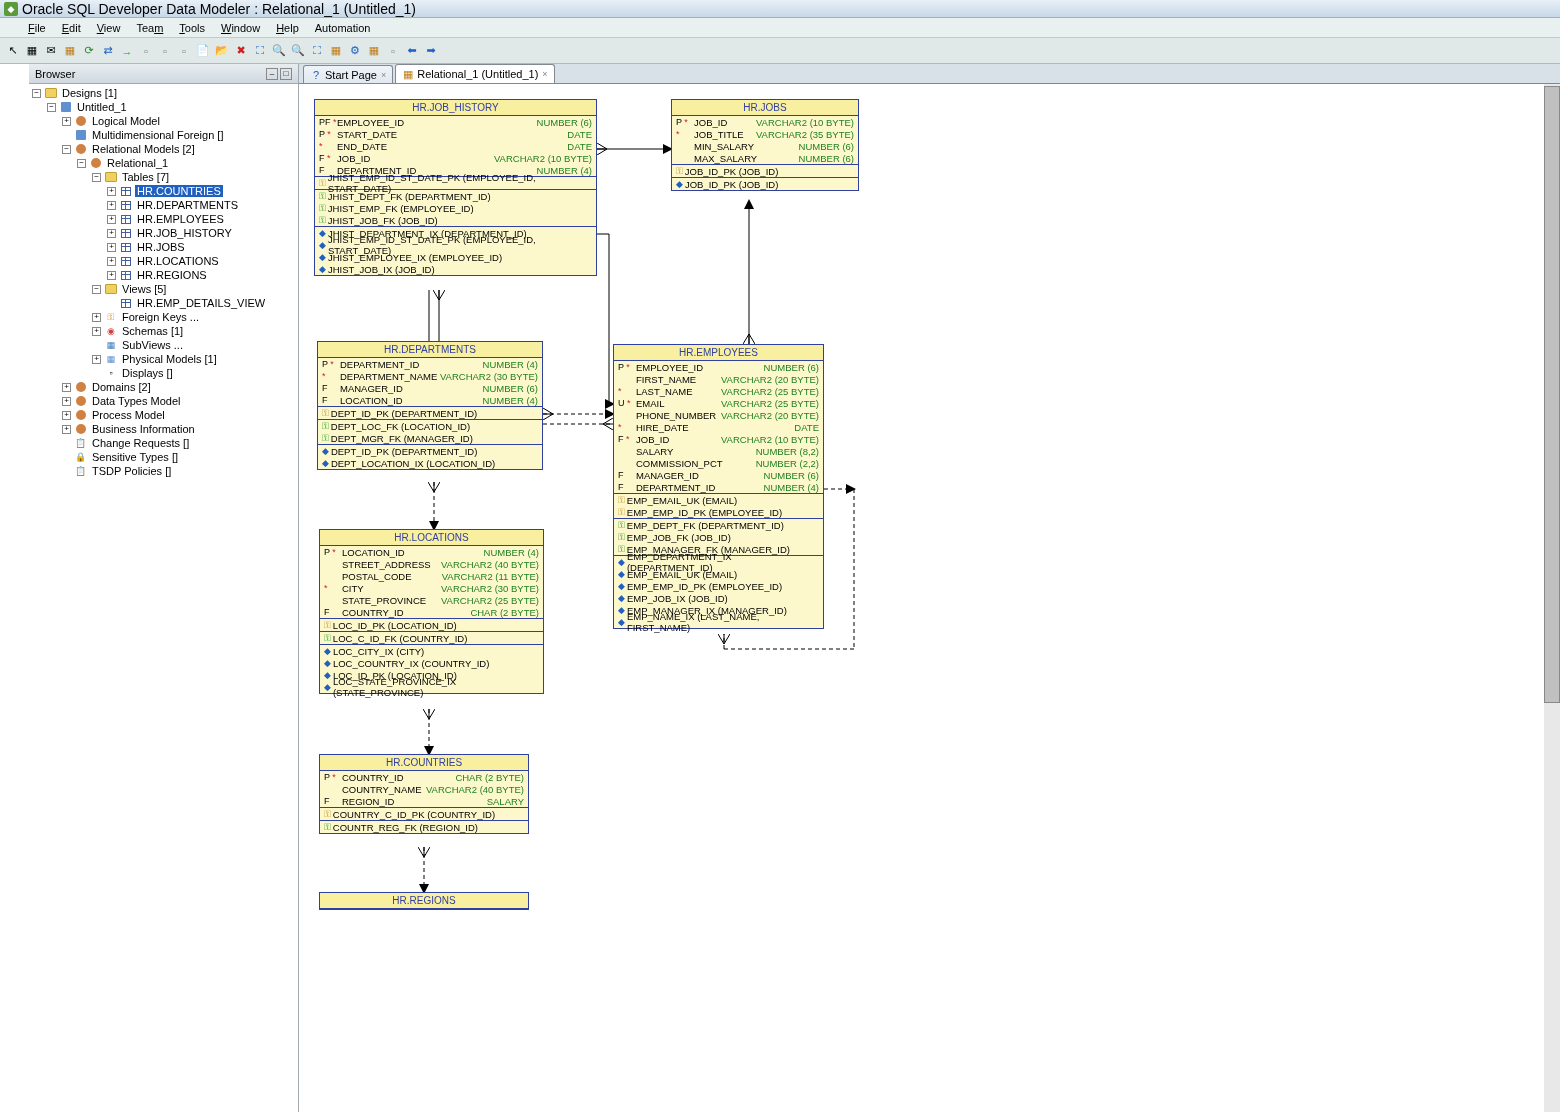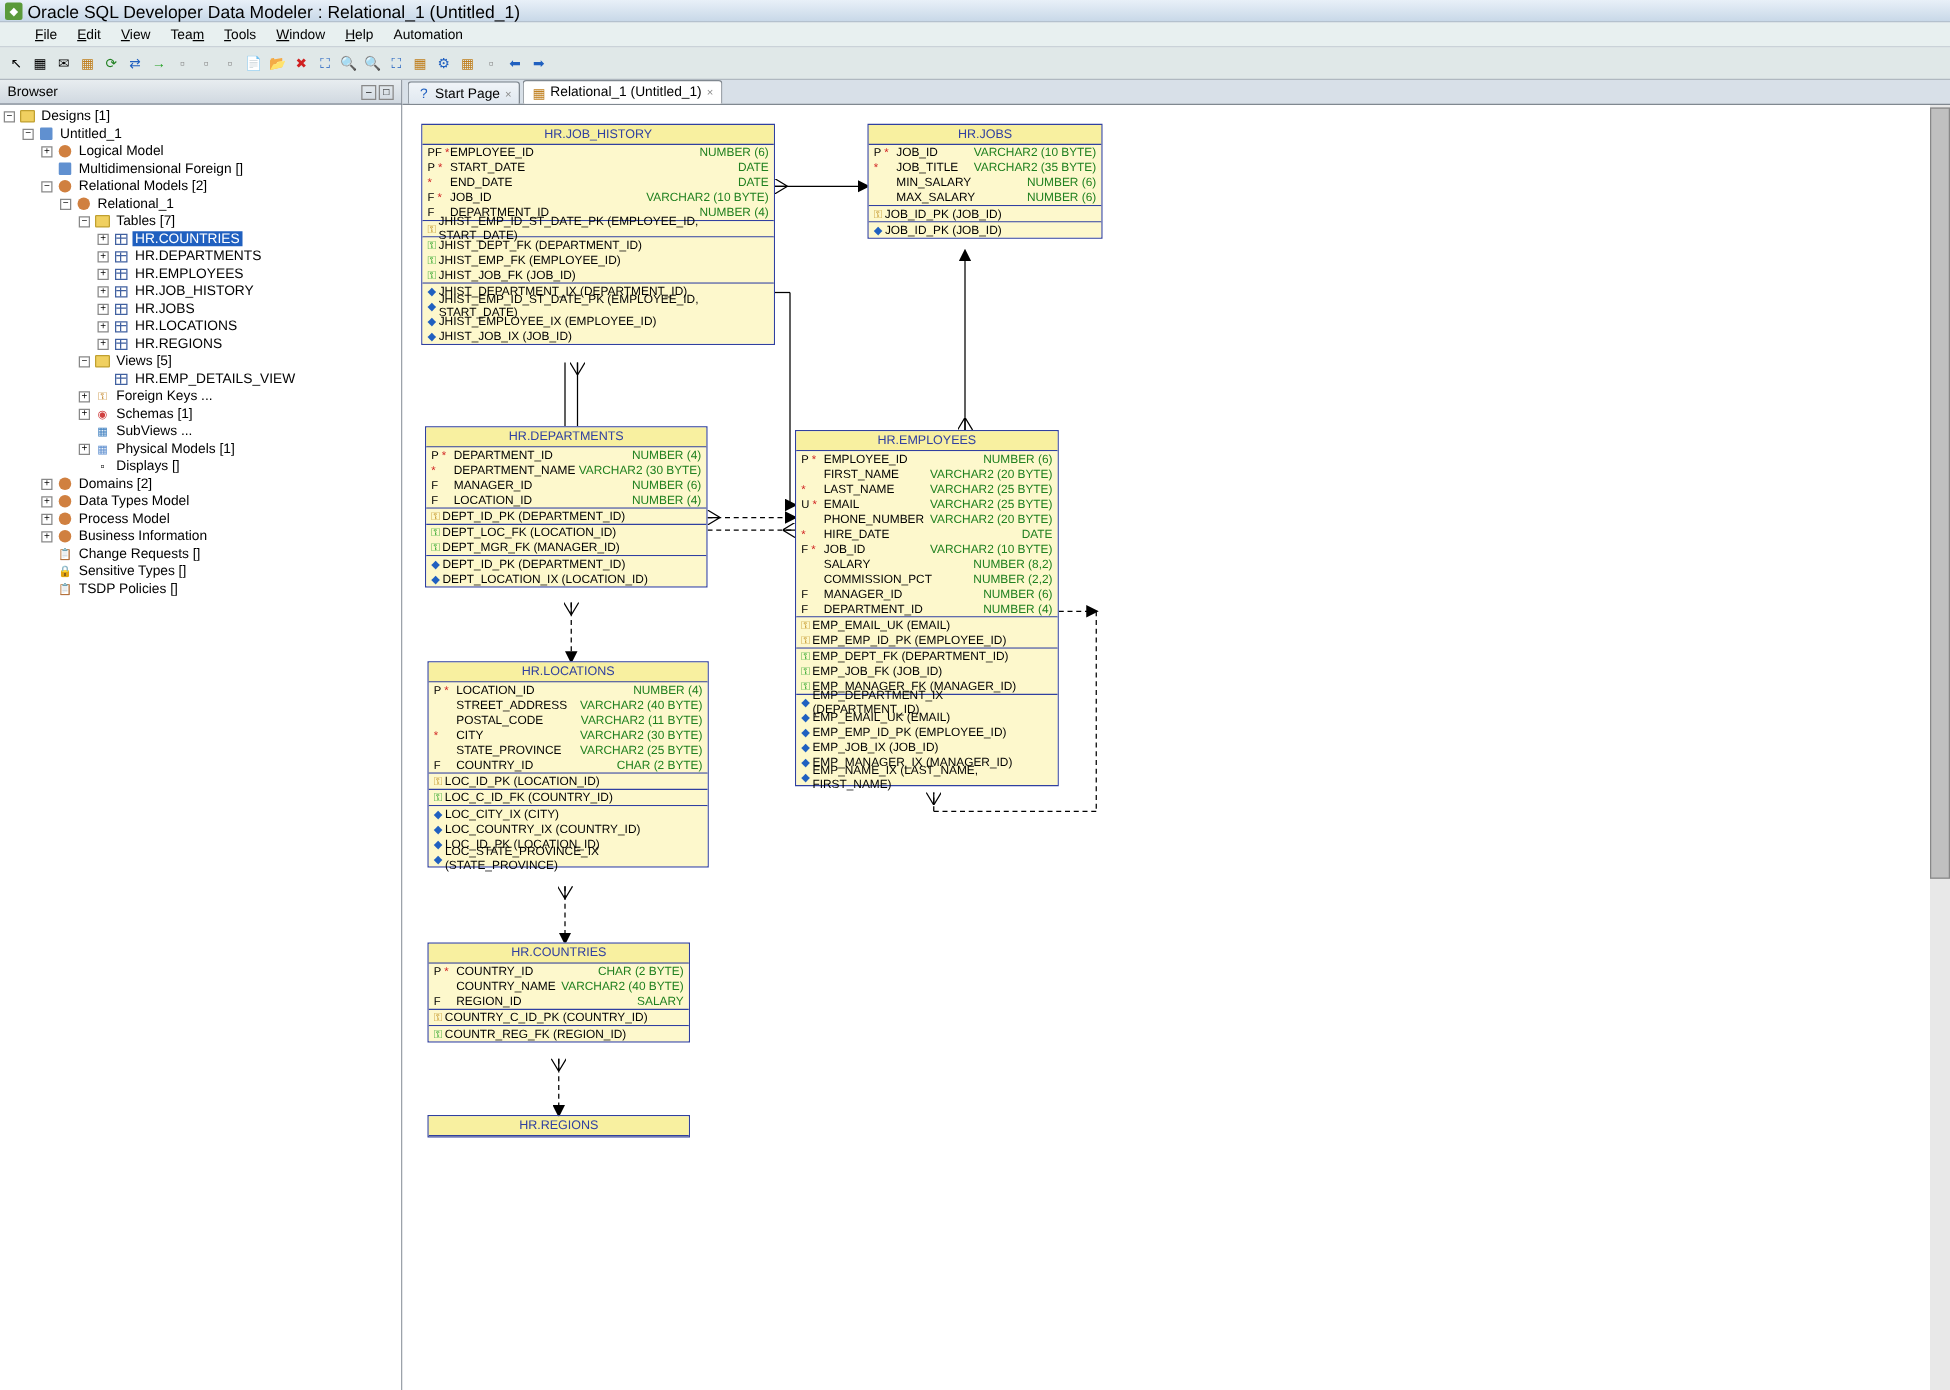--- a/index.html
+++ b/index.html
@@ -6,21 +6,21 @@
 body { background: #fff; font-size: 11px; overflow: hidden; }
 .titlebar { background: linear-gradient(#e8f0f8, #c8d8e8); height: 18px; display: flex; align-items: center; padding: 0 4px; border-bottom: 1px solid #a0b0c0; }
 .titlebar-icon { width: 14px; height: 14px; background: #5a9a3a; border-radius: 2px; margin-right: 4px; display:inline-flex; align-items:center; justify-content:center; font-size:9px; color:#fff;}
 .titlebar-text { font-size: 14px; color: #000; }
 .menubar { background: #e8f0f0; height: 20px; display: flex; align-items: center; padding: 0 20px; border-bottom: 1px solid #c0c8d0; }
 .menubar-item { padding: 2px 8px; font-size: 11px; cursor: default; }
 .menubar-item u { text-decoration: underline; }
 .toolbar { background: #e0e8e8; height: 26px; display: flex; align-items: center; padding: 0 4px; border-bottom: 1px solid #b0b8c0; gap:1px;}
 .toolbar-btn { width: 18px; height: 18px; display: inline-flex; align-items:center; justify-content:center; cursor:pointer; border:1px solid transparent;}
 .main { display: flex; height: calc(100vh - 64px); }
-.browser-panel { width: 322px; border-right: 1px solid #a0a8b0; display:flex; flex-direction:column; background:#0f172a;}
+.browser-panel { width: 270px; border-right: 1px solid #a0a8b0; display:flex; flex-direction:column; background:#86efac;margin-left:29px;}
 .browser-header { background: linear-gradient(#e8edf0, #d0d8e0); height: 20px; display:flex; align-items:center; padding:0 6px; font-size:11px; border-bottom:1px solid #a0a8b0;}
 .browser-header-icons { margin-left:auto; display:flex; gap:2px;}
 .browser-header-icon { width:12px; height:12px; border:1px solid #888; font-size:8px; display:flex;align-items:center;justify-content:center; cursor:pointer;}
 .tree { flex:1; overflow:auto; padding:2px 0; font-size:11px; background:#fff;}
 .tree-node { display:flex; align-items:center; height:14px; white-space:nowrap; padding-right:4px;}
 .tree-toggle { width:9px; height:9px; border:1px solid #888; display:inline-flex; align-items:center; justify-content:center; font-size:8px; line-height:1; margin:0 3px; cursor:pointer; background:#fff;}
 .tree-spacer { width:15px; display:inline-block;}
 .tree-dotted { width:15px; display:inline-block; position:relative;}
 .tree-dotted::before { content:''; position:absolute; left:7px; top:0; bottom:0; border-left:1px dotted #888;}
 .tree-icon { width:14px; height:12px; display:inline-flex; align-items:center; justify-content:center; margin-right:2px; font-size:9px;}

